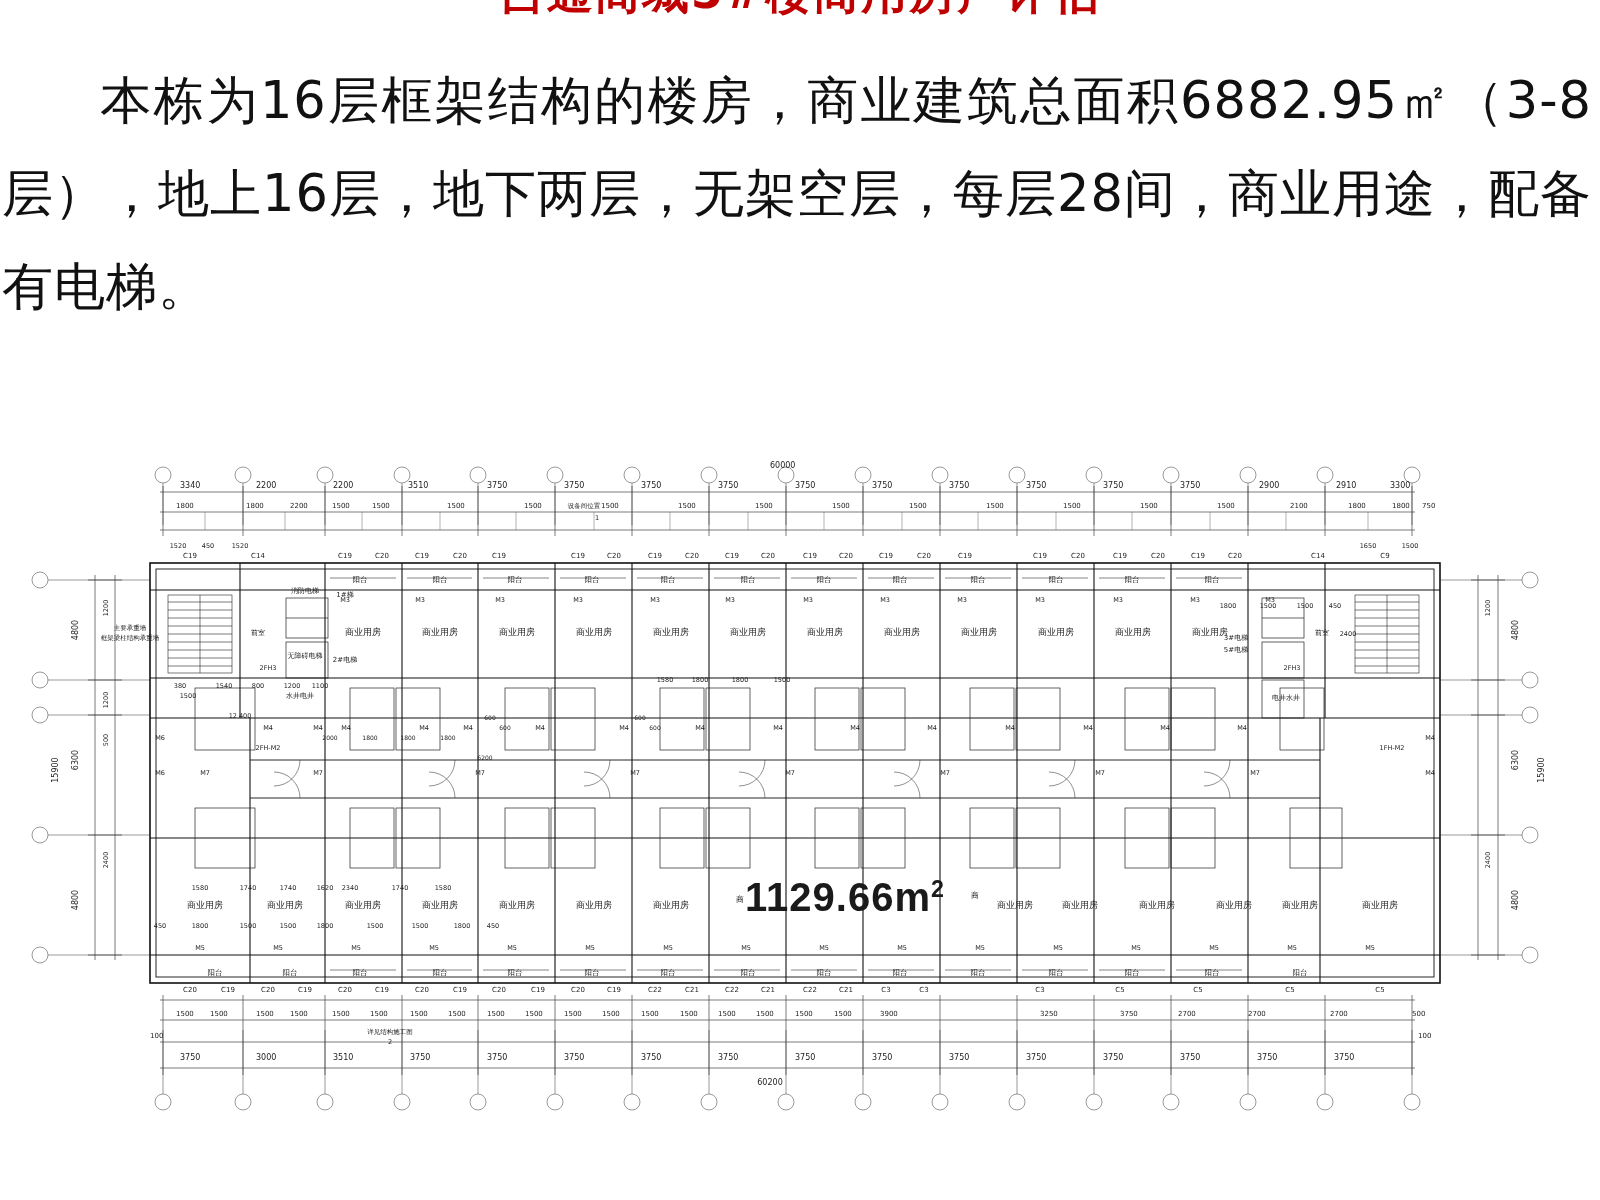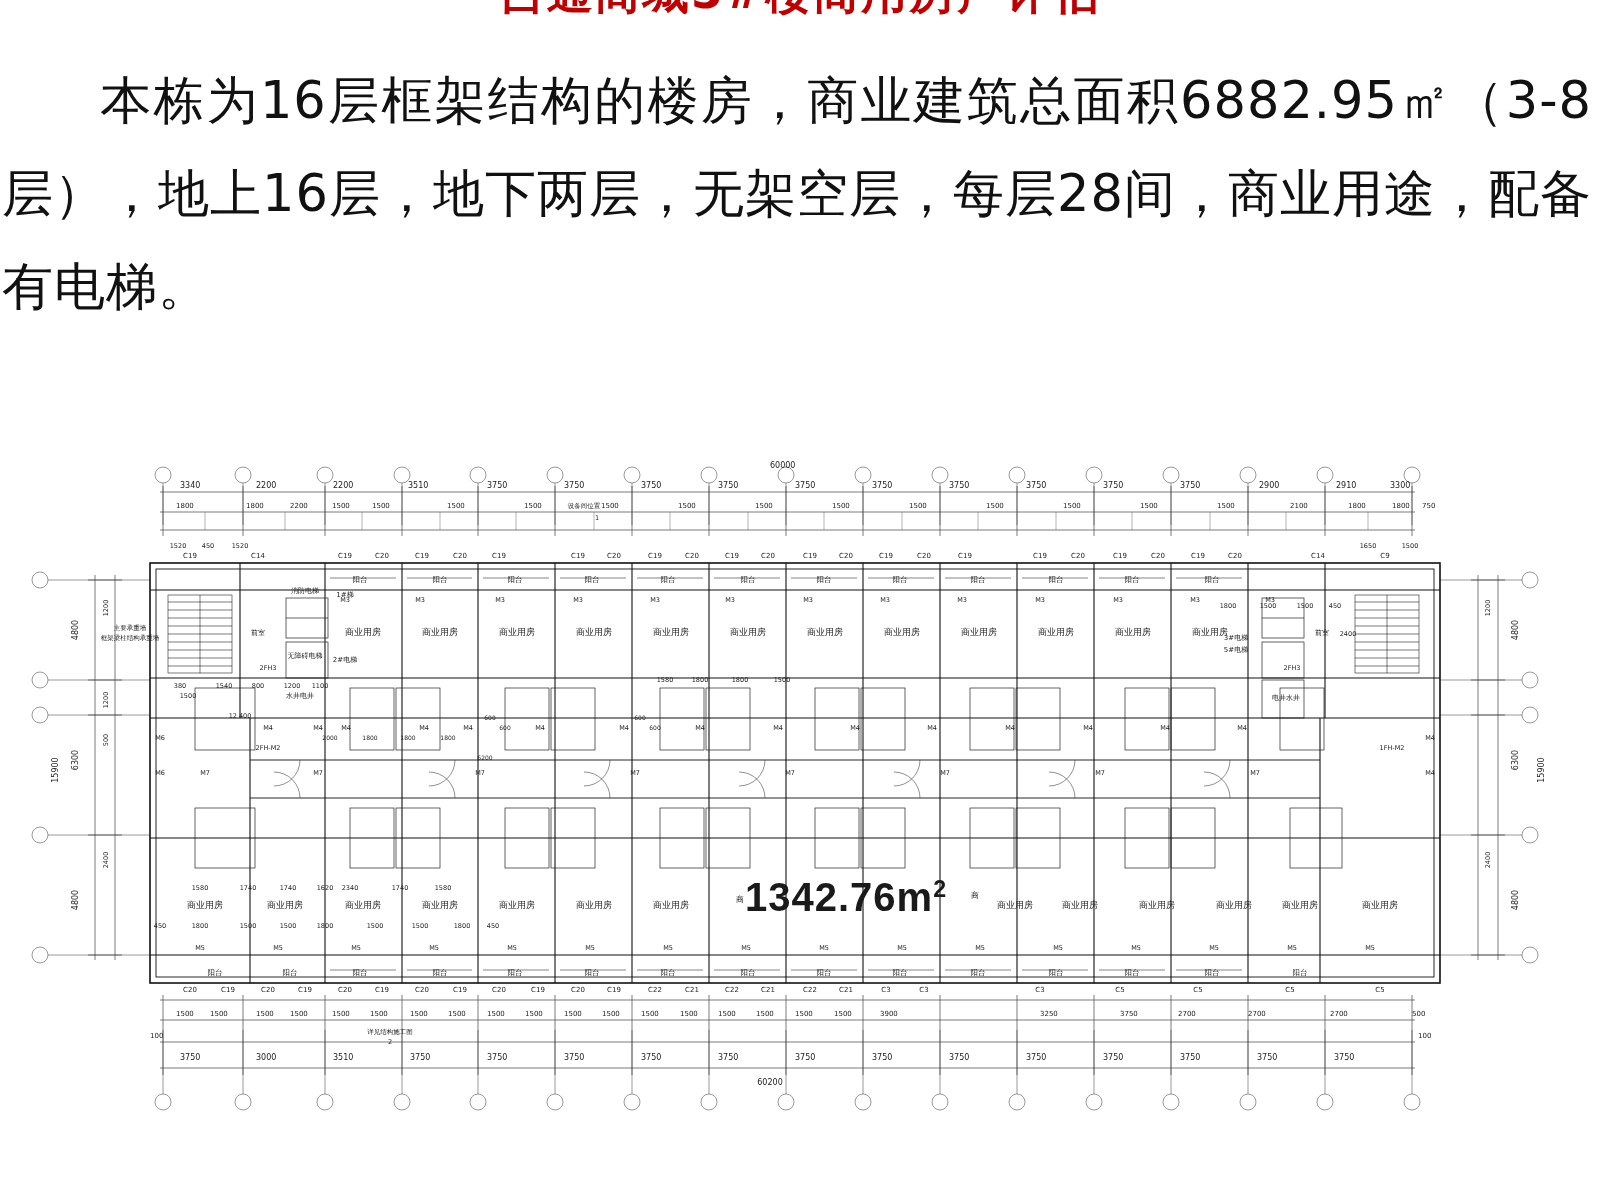--- a/index.html
+++ b/index.html
@@ -798,16 +798,16 @@
             <text x="505" y="300">600</text>
           <text x="485" y="330">6200</text>
           <text x="330" y="310">2000</text>
             <text x="370" y="310">1800</text>
           <text x="408" y="310">1800</text>
             <text x="448" y="310">1800</text>
         </g>
       </g>
     </svg>
 
-    <div class="area-label"><span>1342.76m</span><span class="sup2">2</span></div>
+    <div class="area-label"><span>1129.66m</span><span class="sup2">2</span></div>
   </div>
 
 </div>
 
 </body></html>

